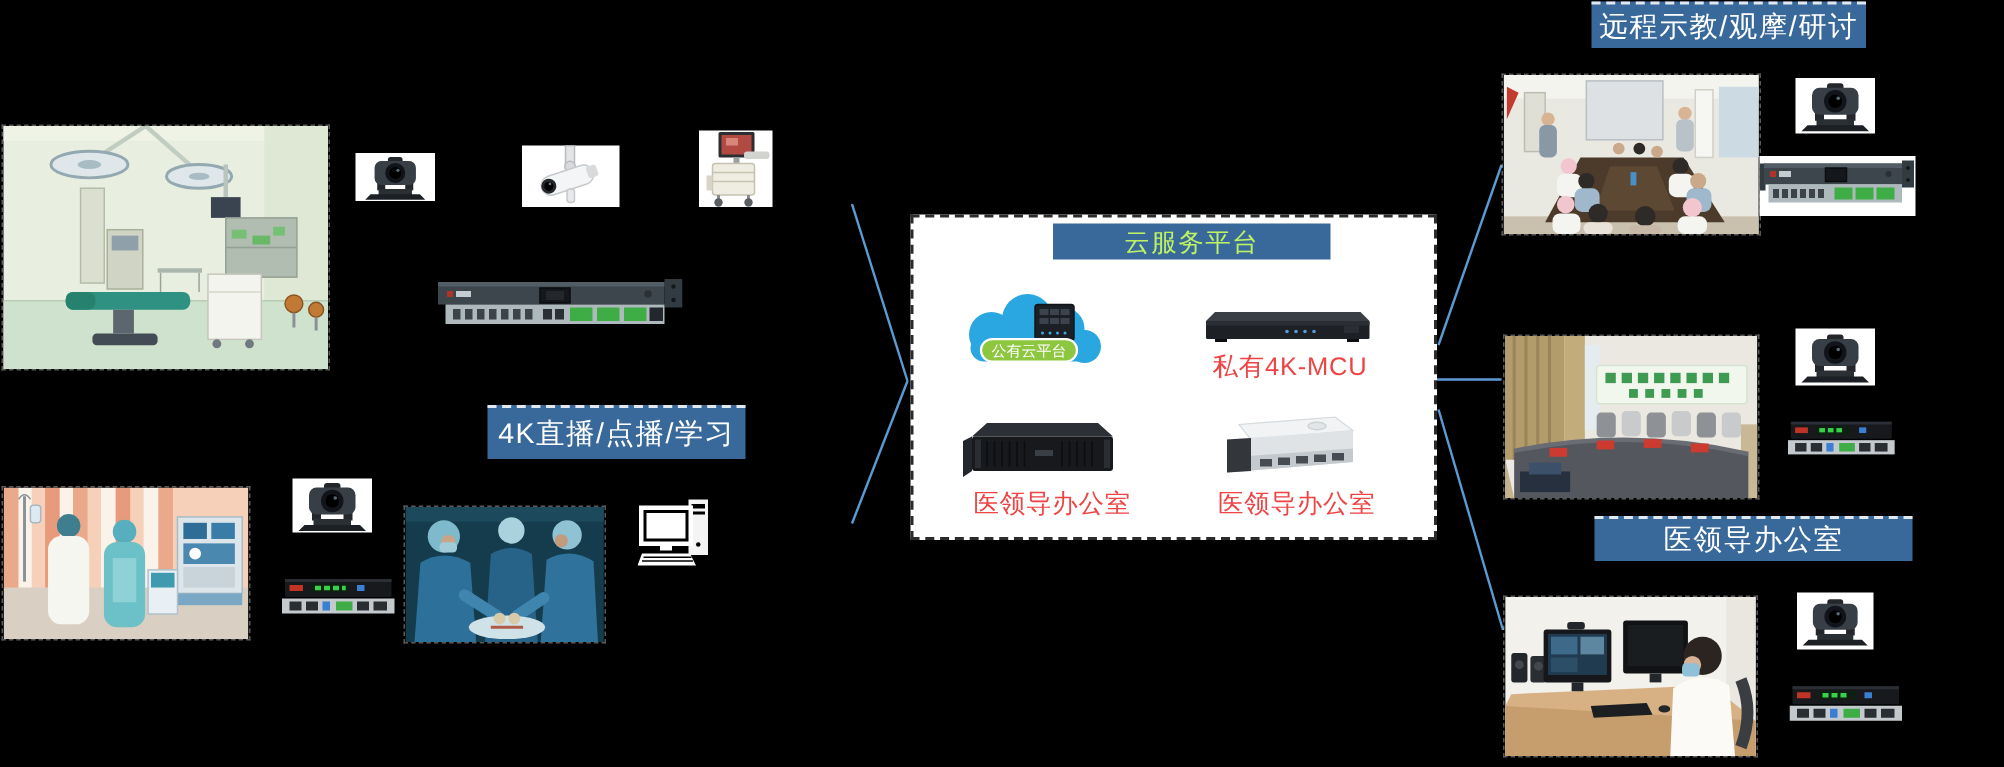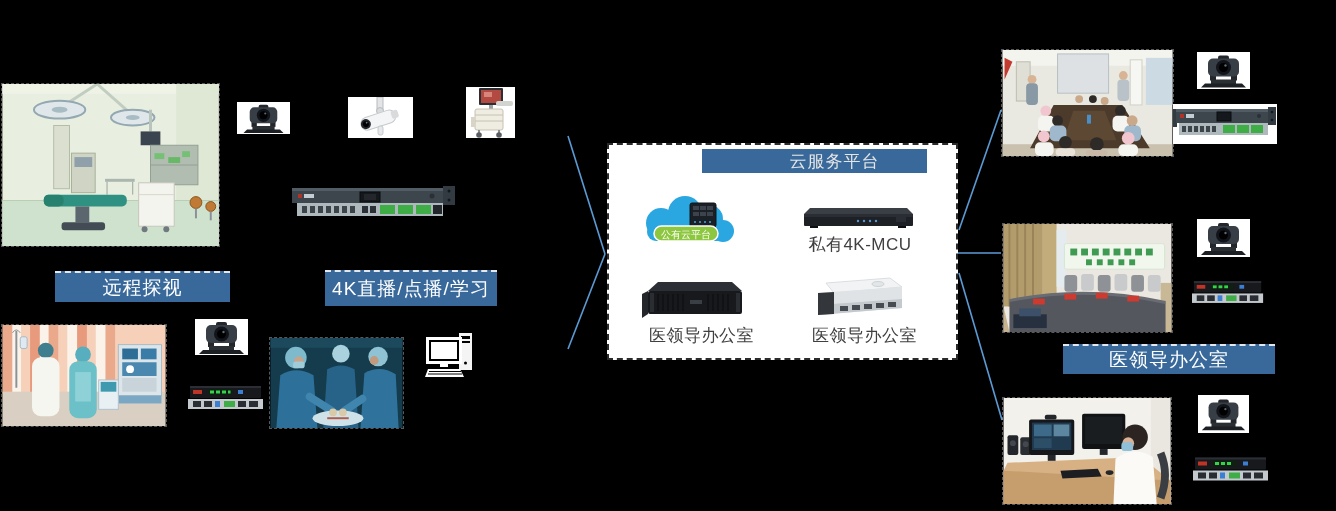--- a/index.html
+++ b/index.html
@@ -23,27 +23,27 @@
   .dev svg { display:block; width:100%; height:100%; }
   .dev-dark { position:absolute; background:transparent; }
   .dev-dark svg { display:block; width:100%; height:100%; }
 
   .platform-box {
     position:absolute; left:607px; top:143px; width:351px; height:217px;
     background:#fff; border:2px dashed #2b2b2b; box-sizing:border-box;
   }
   .platform-title {
     position:absolute; left:93px; top:4px; width:185px; height:24px;
-    background:#38699A; color:#e5e5e5; font-size:17px; letter-spacing:1px;
-    display:flex; align-items:center; justify-content:center;padding-left:40px;
+    background:#38699A; color:#bef264; font-size:17px; letter-spacing:1px;
+    display:flex; align-items:center; justify-content:center;
   }
   .platform-item-img { position:absolute; }
   .platform-item-img svg { display:block; width:100%; height:100%; }
   .platform-label {
-    position:absolute; color:#404040; font-size:17px; font-weight:500;
+    position:absolute; color:#ef4444; font-size:17px; font-weight:500;
     text-align:center; letter-spacing:0.5px;
   }
 </style>
 </head>
 <body>
 
 <div class="canvas">
 
   <svg class="lines" viewBox="0 0 1336 511">
     <g stroke="#5B9BD5" stroke-width="1.6" fill="none">
@@ -166,23 +166,20 @@
       <rect x="58" y="21" width="5" height="7" fill="#3c444a"></rect>
       <rect x="70" y="21" width="6" height="7" fill="#2a3036"></rect>
       <rect x="78" y="21" width="6" height="7" fill="#2a3036"></rect>
       <rect x="88" y="20" width="15" height="9" fill="#3ead46"></rect>
       <rect x="106" y="20" width="15" height="9" fill="#3ead46"></rect>
       <rect x="124" y="20" width="15" height="9" fill="#3ead46"></rect>
       <rect x="141" y="20" width="9" height="9" fill="#23272c"></rect>
     </svg>
   </div>
 
-  <div class="sec-label" style="left:55px;top:271px;width:175px;height:31px">
-    <span>远程探视</span>
-  </div>
 
   <div class="photo" style="left:1px;top:324px;width:166px;height:103px">
     <svg viewBox="0 0 166 103">
       <rect width="166" height="103" fill="#e6d8ca"></rect>
       <g>
         <rect x="0" width="10" height="70" fill="#eba98b"></rect>
           <rect x="10" width="9" height="70" fill="#fbf3ea"></rect>
         <rect x="19" width="9" height="70" fill="#f6d0b8"></rect>
           <rect x="28" width="10" height="70" fill="#e89a7c"></rect>
         <rect x="38" width="9" height="70" fill="#fbf3ea"></rect>
@@ -380,20 +377,23 @@
         <rect x="28" y="31" width="8" height="5" fill="#474c52"></rect>
         <rect x="40" y="30" width="8" height="5" fill="#474c52"></rect>
         <rect x="52" y="29" width="8" height="5" fill="#474c52"></rect>
         <rect x="64" y="28" width="8" height="5" fill="#474c52"></rect>
         <rect x="76" y="27" width="8" height="5" fill="#474c52"></rect>
       </svg>
     </div>
     <div class="platform-label" style="left:198px;top:179px;width:115px">医领导办公室</div>
   </div>
 
+  <div class="sec-label" style="left:1061px;top:1px;width:183px;height:31px">
+    <span>远程示教/观摩/研讨</span>
+  </div>
 
   <div class="photo" style="left:1001px;top:49px;width:173px;height:108px">
     <svg viewBox="0 0 173 108">
       <rect width="173" height="108" fill="#e9e9e2"></rect>
       <rect width="173" height="16" fill="#f4f4ef"></rect>
       <rect x="14" y="12" width="14" height="40" fill="#dfdfd6" stroke="#bcbcb0"></rect>
       <path d="M2 8 L10 12 L2 30 Z" fill="#c23a30"></path>
       <rect x="56" y="4" width="52" height="40" fill="#dde1e4" stroke="#b8bec2"></rect>
       <rect x="146" y="8" width="27" height="48" fill="#ccdae4"></rect>
       <rect x="130" y="10" width="12" height="46" fill="#f6f6f2" stroke="#d0d0c8"></rect>

